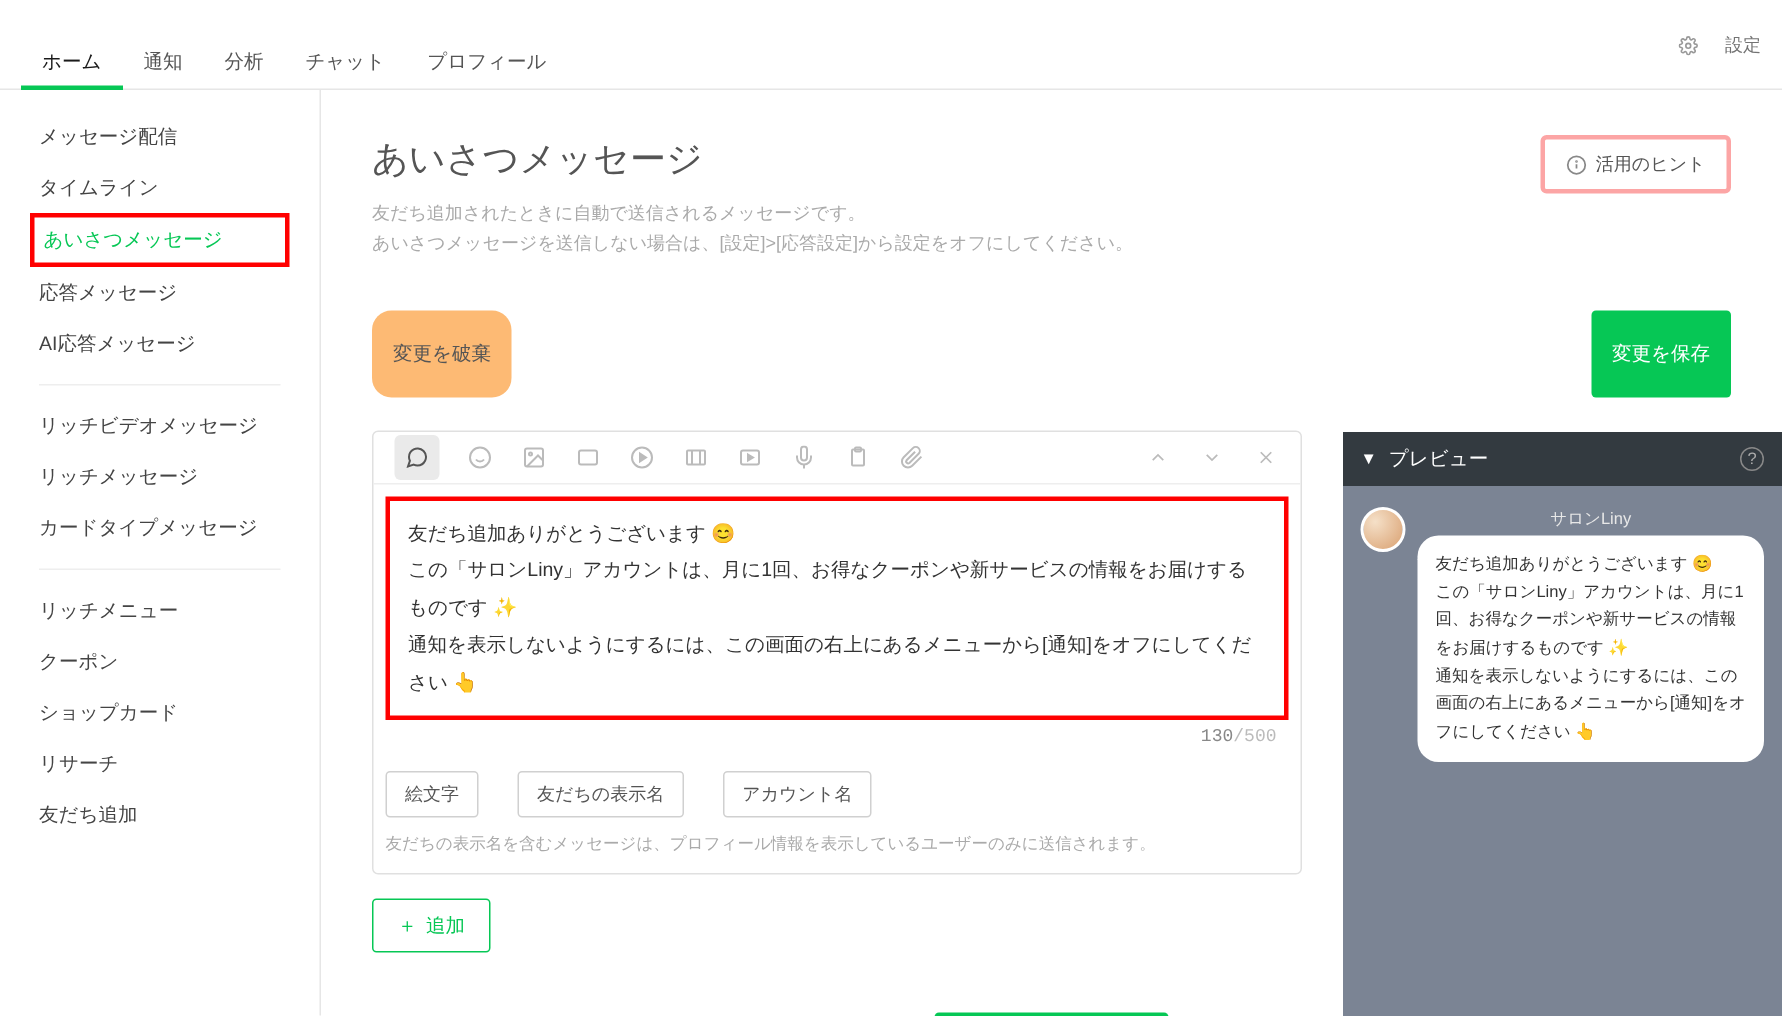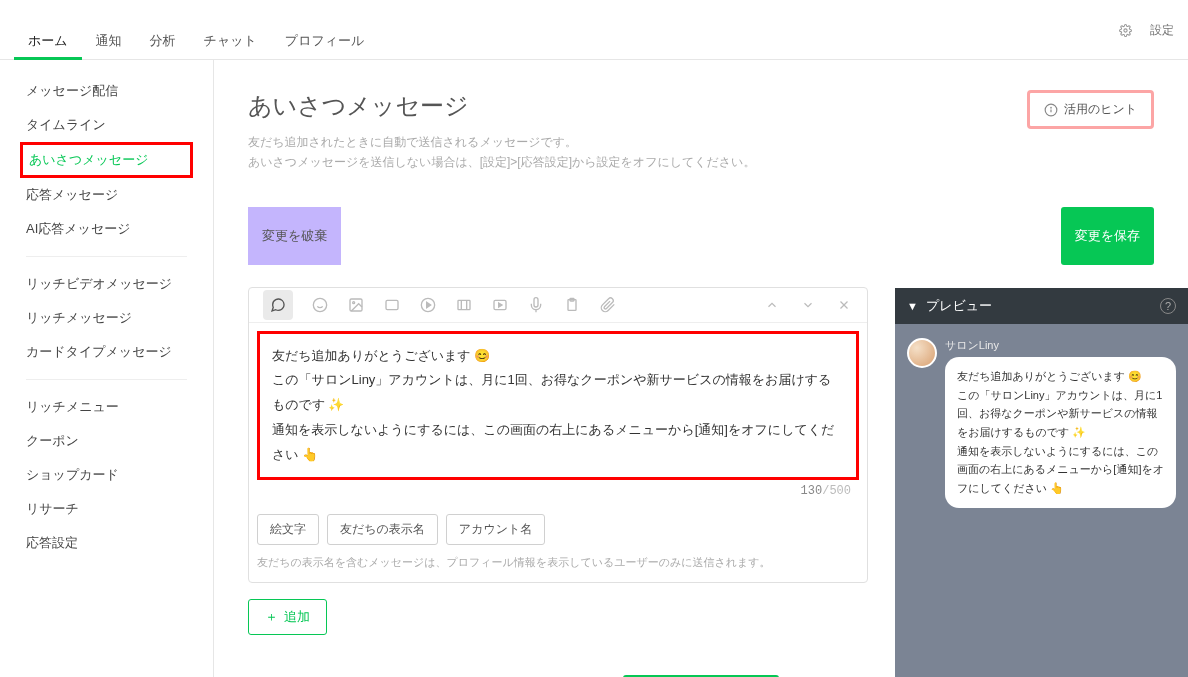--- a/index.html
+++ b/index.html
@@ -24,53 +24,53 @@
 
 
 .main { flex: 1; padding: 30px 34px; position: relative; overflow-y: auto; }
 .page-title { font-size: 24px; color: #555; font-weight: 400; margin-bottom: 10px; }
 .page-desc { font-size: 12px; color: #aaa; line-height: 1.7; margin-bottom: 20px; }
 .header-row { display: flex; align-items: flex-start; }
 .header-row .left { flex: 1; }
 .hint-btn { border: 3px solid #fca5a5; background: #fff; font-size: 12px; padding: 8px 14px; border-radius: 4px; cursor: pointer; color: #555; display: flex; align-items: center; gap: 6px; }
 
 .action-row { display: flex; justify-content: space-between; margin: 14px 0 22px; }
-.btn-gray { background: #c4b5fd; color: #555; border: none; font-size: 13px; padding: 20px 14px; border-radius: 0; cursor: pointer; }
+.btn-gray { background: #fdba74; color: #555; border: none; font-size: 13px; padding: 20px 14px; border-radius: 13px; cursor: pointer; }
 .btn-green { background: #06c755; color: #fff; border: none; font-size: 13px; padding: 8px 14px; border-radius: 3px; cursor: pointer; font-weight: 500; }
 
 
 .composer { border: 1px solid #e0e0e0; border-radius: 4px; width: 620px; background: #fff; }
 .composer-toolbar { display: flex; align-items: center; padding: 8px 14px; border-bottom: 1px solid #eee; gap: 18px; }
 .composer-toolbar .tool-icon { width: 18px; height: 18px; display: flex; align-items: center; justify-content: center; color: #bbb; cursor: pointer; }
 .composer-toolbar .tool-icon.active { background: #eaeaea; border-radius: 4px; padding: 6px; width: 30px; height: 30px; color: #555; margin: -6px 0; }
 .composer-toolbar .tool-spacer { flex: 1; }
 .composer-body { padding: 8px; }
 .composer-textarea { border: 3px solid #f00; padding: 10px 12px; font-size: 13px; line-height: 1.9; min-height: 100px; color: #333; }
 .composer-count { text-align: right; font-size: 12px; color: #bbb; padding: 4px 8px 8px; font-family: Liberation Mono, monospace; }
 .composer-count .cur { color: #888; }
-.chip-row { display: flex; gap: 8px; padding: 0 8px 10px; }
+.chip-row { display: flex; gap: 26px; padding: 0 8px 10px; }
 .chip { border: 1px solid #d0d0d0; background: #fff; font-size: 12px; padding: 6px 12px; border-radius: 3px; cursor: pointer; color: #555; }
 .composer-note { font-size: 11px; color: #aaa; padding: 0 8px 12px; }
 
 .add-btn { margin-top: 16px; border: 1px solid #06c755; color: #06c755; background: #fff; font-size: 13px; padding: 8px 16px; border-radius: 3px; cursor: pointer; display: inline-flex; align-items: center; gap: 6px; }
 
 .save-row { display: flex; justify-content: center; margin-top: 40px; }
 .save-big { background: #06c755; color: #fff; border: none; font-size: 15px; padding: 12px 40px; border-radius: 3px; cursor: pointer; }
 
 
 .preview { position: absolute; right: 0; top: 288px; bottom: 0; width: 293px; background: #7b8494; display: flex; flex-direction: column; }
 .preview-header { background: #333a40; color: #fff; height: 36px; display: flex; align-items: center; padding: 0 12px; font-size: 13px; }
 .preview-header .chev { margin-right: 8px; font-size: 11px; }
 .preview-header .title { flex: 1; }
 .preview-header .help { width: 16px; height: 16px; border: 1px solid #888; border-radius: 50%; font-size: 11px; display: flex; align-items: center; justify-content: center; color: #aaa; }
 .preview-body { flex: 1; padding: 14px 12px; overflow-y: auto; }
 .chat-row { display: flex; align-items: flex-start; gap: 8px; }
 .avatar { width: 30px; height: 30px; border-radius: 50%; background: radial-gradient(circle at 30% 30%, #f5e0c8, #d9a070); flex-shrink: 0; border: 2px solid #fff; }
 .chat-col { flex: 1; }
-.chat-name { font-size: 11px; color: #e8e8e8; margin-bottom: 4px; }
+.chat-name { font-size: 11px; color: #e8e8e8; margin-bottom: 4px; text-align: center; }
 .bubble { background: #fff; border-radius: 14px; padding: 10px 12px; font-size: 11px; line-height: 1.7; color: #333; position: relative; }
 .bubble::before { content: ''; position: absolute; left: -6px; top: 10px; width: 0; height: 0; border: 6px solid transparent; border-right-color: #fff; }
 
 svg { display: block; }
 </style>
 </head>
 <body>
 
 <div class="topnav">
   <div class="tab active">ホーム</div>
@@ -104,21 +104,21 @@
       <div class="item">リッチビデオメッセージ</div>
       <div class="item">リッチメッセージ</div>
       <div class="item">カードタイプメッセージ</div>
     </div>
     <hr>
     <div class="group">
       <div class="item">リッチメニュー</div>
       <div class="item">クーポン</div>
       <div class="item">ショップカード</div>
       <div class="item">リサーチ</div>
-      <div class="item">応答設定</div>
+      <div class="item">友だち追加</div>
     </div>
   </div>
 
   <div class="main">
     <div class="header-row">
       <div class="left">
         <h1 class="page-title">あいさつメッセージ</h1>
         <div class="page-desc">
           <div>友だち追加されたときに自動で送信されるメッセージです。</div>
           <div>あいさつメッセージを送信しない場合は、[設定]&gt;[応答設定]から設定をオフにしてください。</div>

